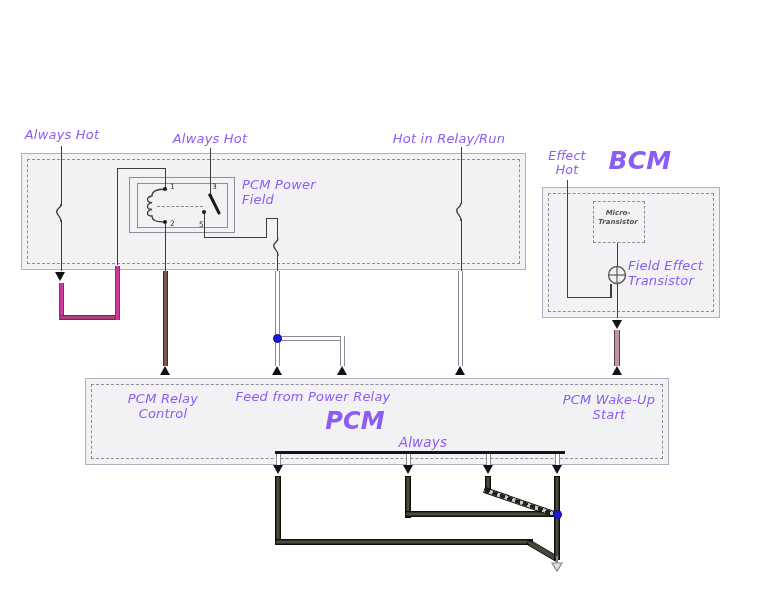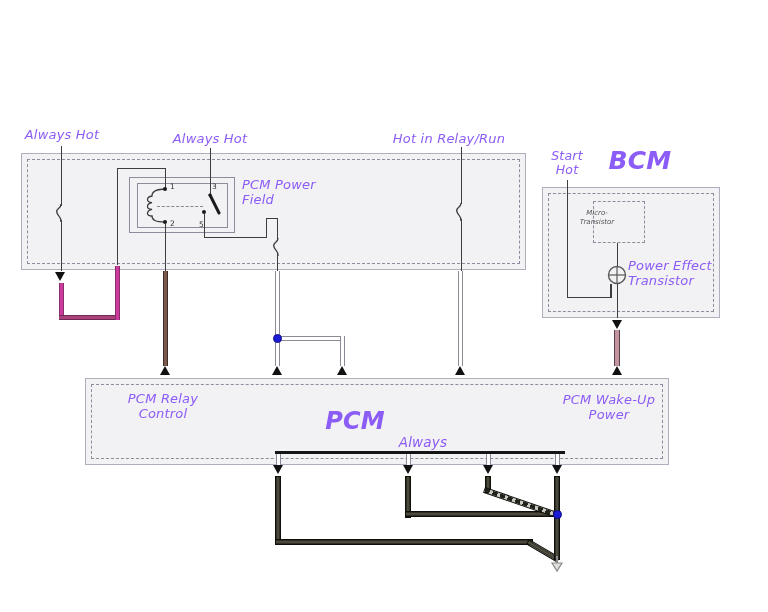--- a/index.html
+++ b/index.html
@@ -168,38 +168,39 @@
   <div class="lbl" style="left:20px; top:127px; width:84px;">Always Hot</div>
   <div class="lbl" style="left:168px; top:131px; width:84px;">Always Hot</div>
   <div class="lbl" style="left:388px; top:131px; width:122px;">Hot in Relay/Run</div>
 
   <div class="lbl" style="left:242px; top:177px; width:90px; text-align:left;">
     <div>PCM Power</div>
     <div>Field</div>
   </div>
 
   <div class="lbl" style="left:538px; top:149px; width:58px; font-size:12.5px; line-height:14px;">
-    <div>Start</div>
+    <div>Effect</div>
     <div>Hot</div>
   </div>
   <div class="lbl big" style="left:602px; top:150px; width:76px; font-size:25px;">BCM</div>
 
-  <div class="lbl" style="left:572px; top:209px; width:50px; font-size:7px; line-height:9px; font-weight:normal; color:#555; letter-spacing:0;">
+  <div class="lbl" style="left:593px; top:209px; width:50px; font-size:7px; line-height:9px; font-weight:bold; color:#555; letter-spacing:0;">
     <div>Micro-</div>
     <div>Transistor</div>
   </div>
   <div class="lbl" style="left:628px; top:258px; width:92px; text-align:left;">
-    <div>Power Effect</div>
+    <div>Field Effect</div>
     <div>Transistor</div>
   </div>
 
   <div class="lbl" style="left:113px; top:391px; width:100px;">
     <div>PCM Relay</div>
     <div>Control</div>
   </div>
+  <div class="lbl" style="left:227px; top:389px; width:172px;">Feed from Power Relay</div>
   <div class="lbl" style="left:557px; top:392px; width:104px;">
     <div>PCM Wake-Up</div>
-    <div>Power</div>
+    <div>Start</div>
   </div>
   <div class="lbl big" style="left:315px; top:410px; width:80px; font-size:24px;">PCM</div>
   <div class="lbl" style="left:388px; top:435px; width:70px; font-size:13.5px;">Always</div>
 
 </div>
 
 </body></html>

